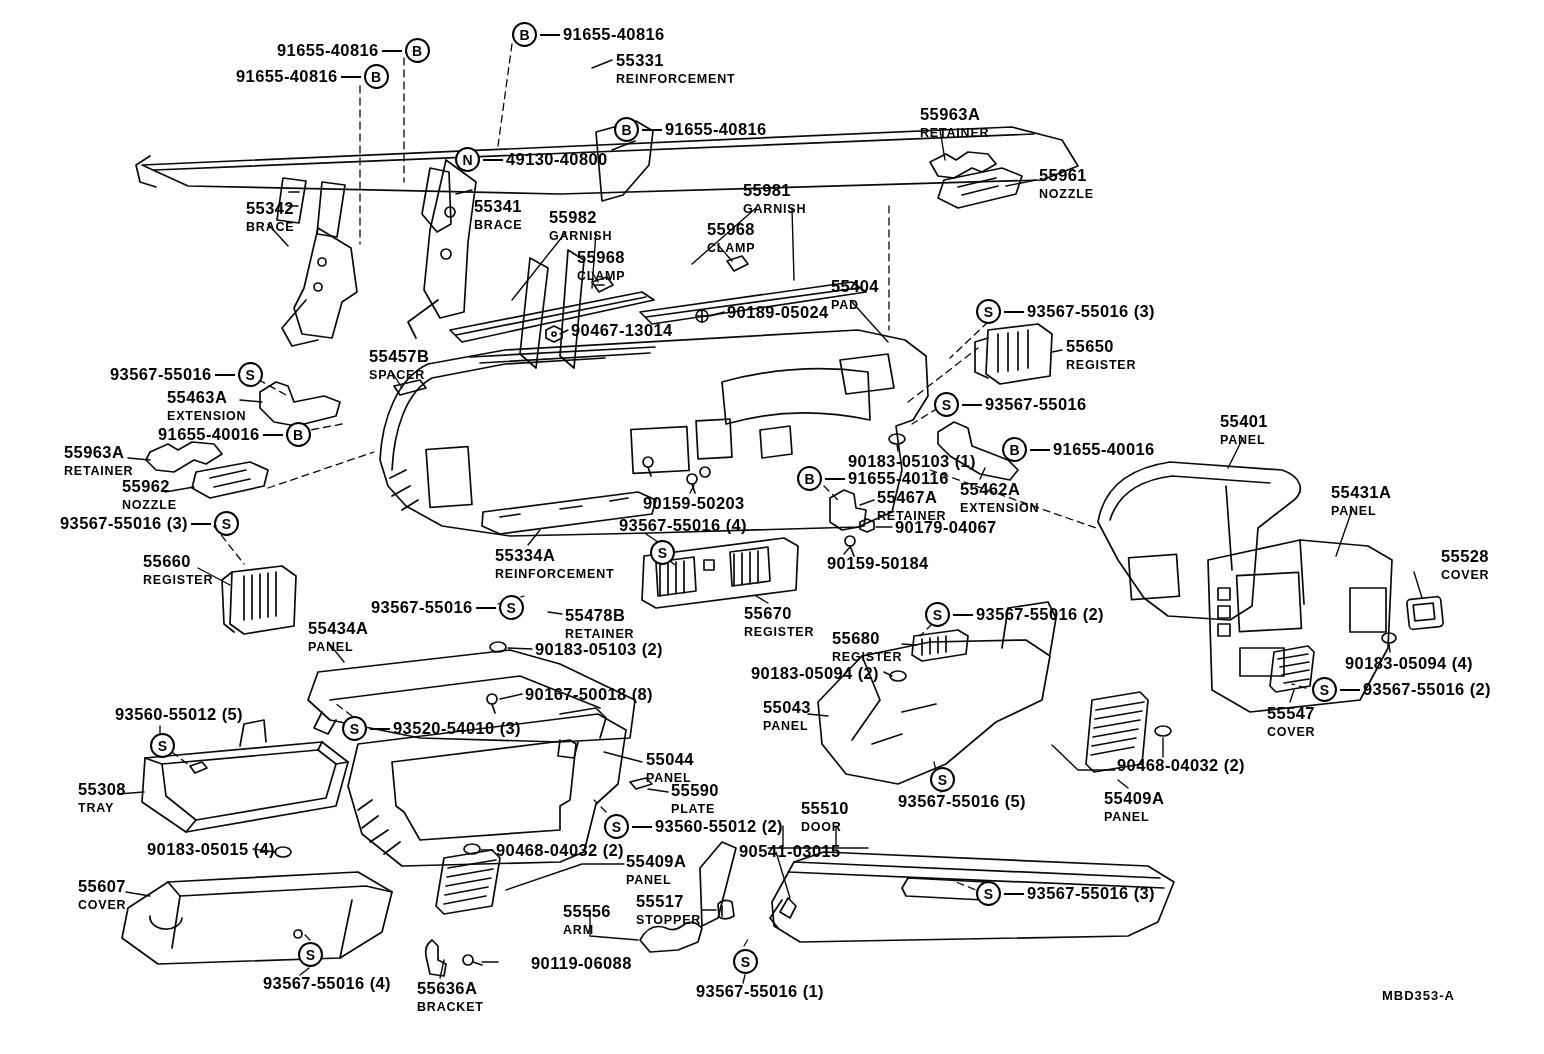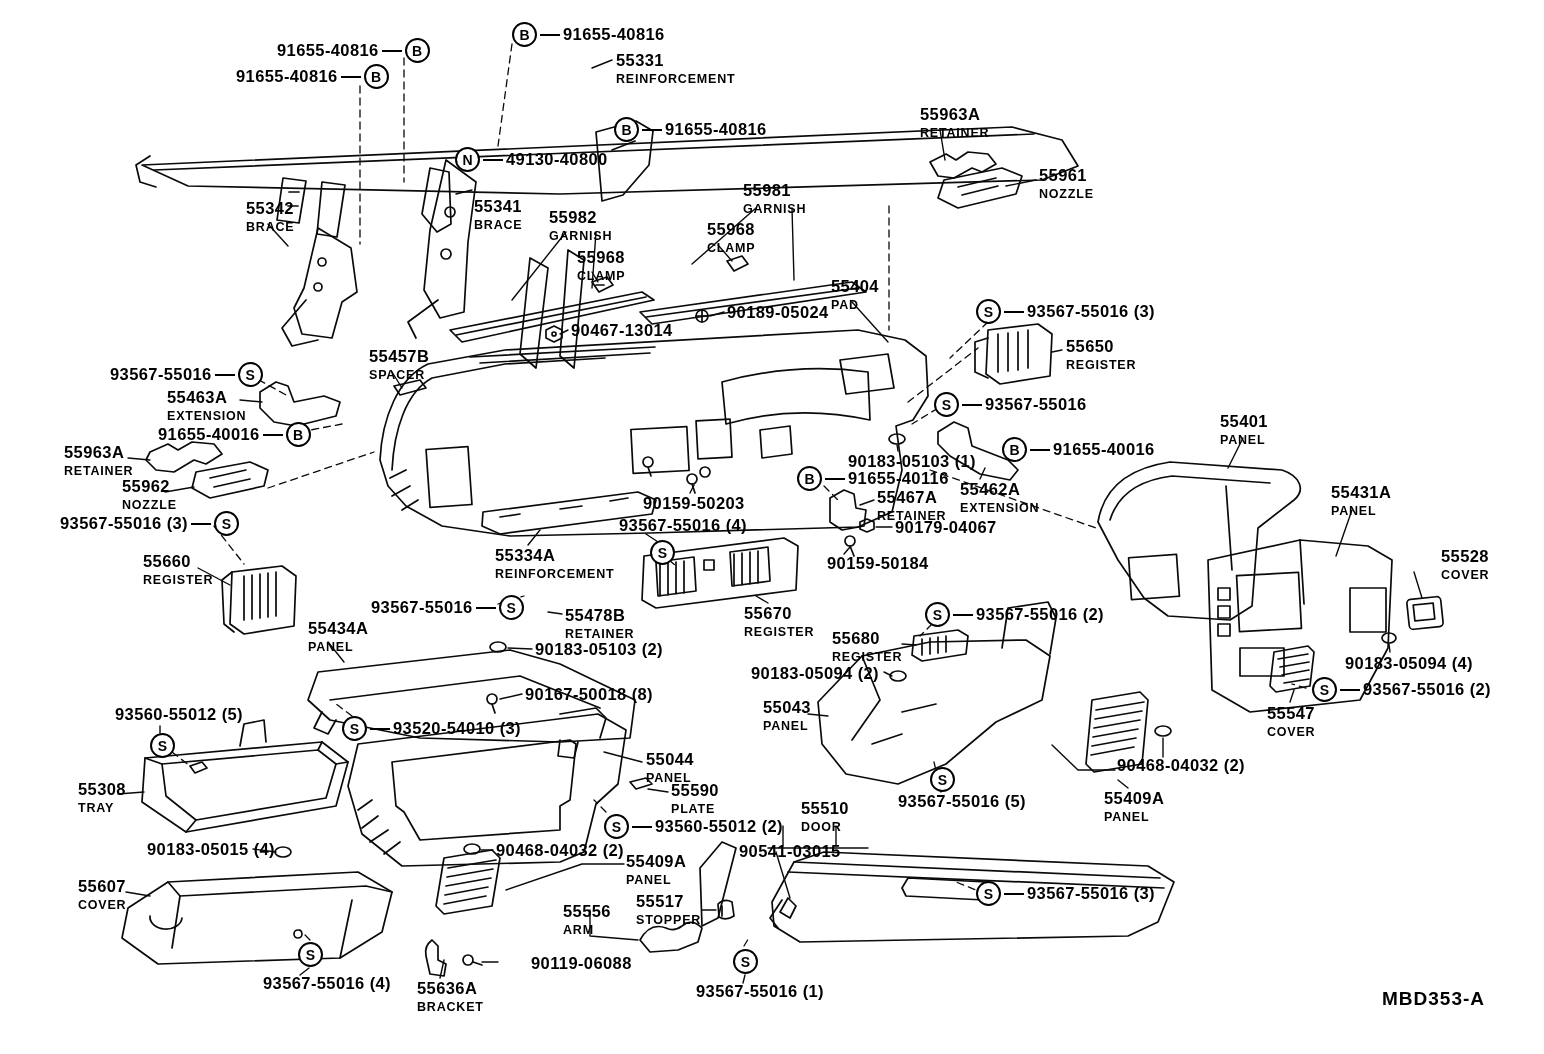--- a/index.html
+++ b/index.html
@@ -8,21 +8,21 @@
   #art{position:absolute;left:0;top:0;}
   #labels{position:absolute;left:0;top:0;width:1544px;height:1054px;}
   .lbl{position:absolute;white-space:nowrap;color:#000;}
   .row{display:flex;align-items:center;gap:0;}
   .num{font-weight:700;font-size:16.5px;line-height:1.02;letter-spacing:0.4px;}
   .nm{font-weight:700;font-size:12.5px;line-height:1.15;letter-spacing:0.8px;margin-top:0px;}
   .circ{width:25px;height:25px;min-width:25px;border:2.6px solid #000;border-radius:50%;
         box-sizing:border-box;display:flex;align-items:center;justify-content:center;
         font-weight:700;font-size:14px;background:#fff;}
   .dash{width:20px;height:0;border-top:2.2px solid #000;margin:0 3px;}
-  #code{position:absolute;left:1372px;top:988px;font-weight:700;font-size:19px;letter-spacing:1px;padding-left:10px;}
+  #code{position:absolute;left:1372px;top:988px;font-weight:700;font-size:13px;letter-spacing:1px;padding-left:10px;}
 </style>
 </head>
 <body>
 
 <svg id="art" width="1544" height="1054" viewBox="0 0 1544 1054" fill="none" stroke="#0a0a0a" stroke-width="1.7" stroke-linejoin="round" stroke-linecap="round">
 
   <g>
     <path d="M142,165 L1012,127 L1062,140 L1078,166 L1042,180 L560,194 L188,186 Z"></path>
     <path d="M154,170 L1034,134"></path>
     <path d="M150,156 l-14,9 4,17 16,5"></path>

